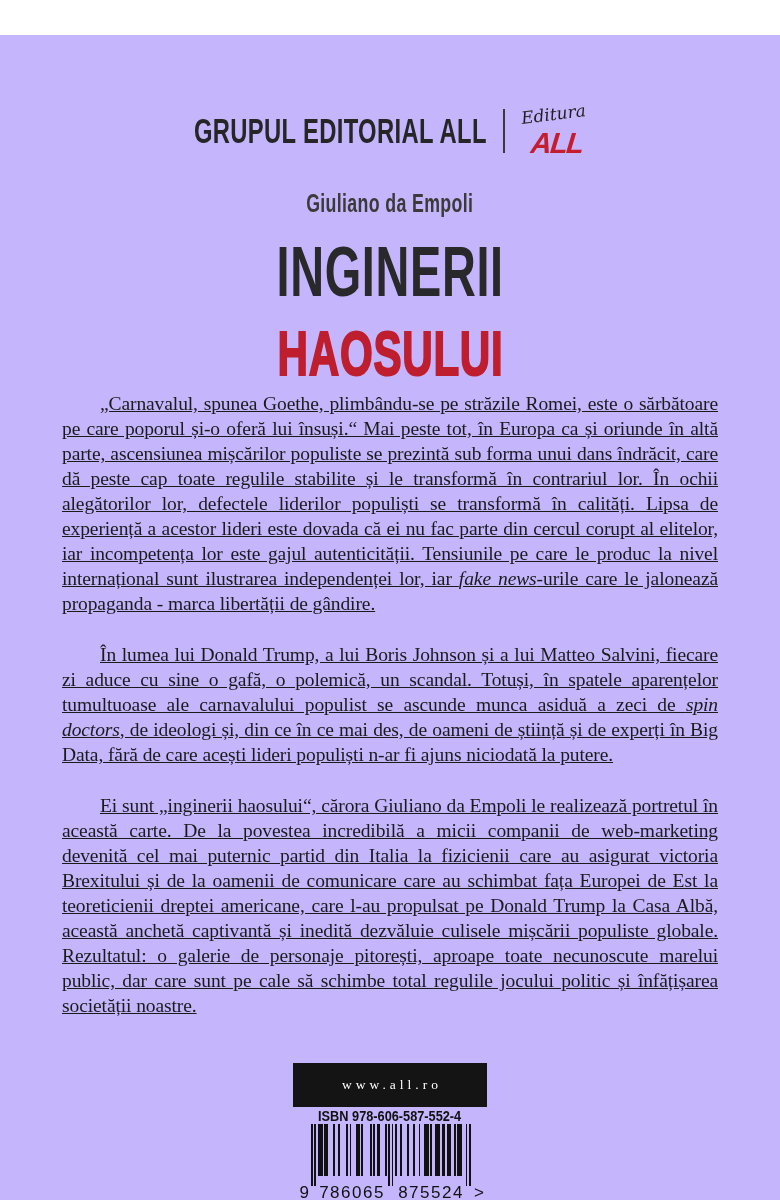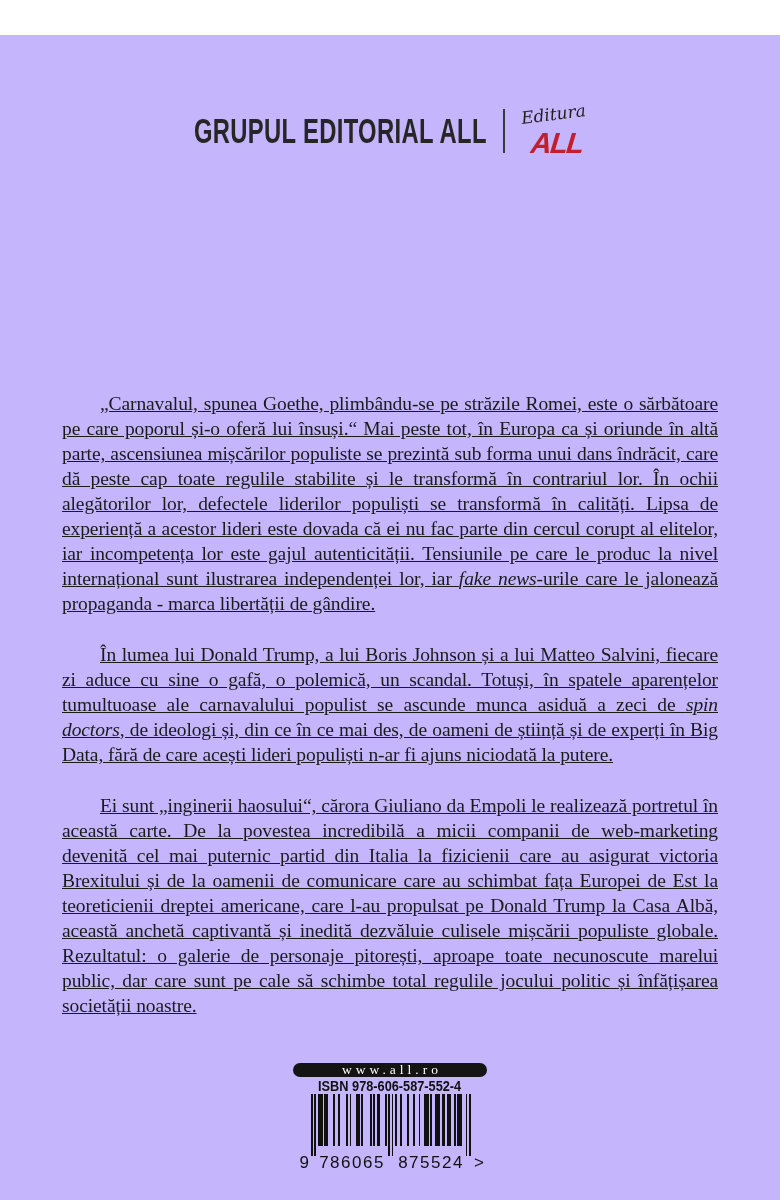--- a/index.html
+++ b/index.html
@@ -58,22 +58,22 @@
     font-size:19.5px;line-height:25px;color:var(--body-text,#1b1b1b);
     text-align:justify;letter-spacing:-.1px;
   }
   .blurb p{margin:0 0 26px 0;text-indent:38px;text-decoration:underline;}
   .blurb em{font-style:italic;}
   
   .barcode-block{
     position:absolute;top:1028px;left:50%;margin-left:-97px;width:194px;text-align:center;
   }
   .site-band{
-    height:14px;background:var(--band-black,#141414);
-    display:flex;align-items:center;justify-content:center;border-radius:12px;
+    height:44px;background:var(--band-black,#141414);
+    display:flex;align-items:center;justify-content:center;
   }
   .site-band span{
     font-family:"Liberation Serif",serif;color:#ffffff;font-size:13.5px;
     letter-spacing:4px;margin-right:-4px;white-space:nowrap;
   }
   .isbn-line{margin-top:2px;line-height:13px;height:14px;}
   .isbn-line span{
     display:inline-block;font-family:"Liberation Sans",sans-serif;font-weight:700;
     font-size:14px;color:#111;transform:scaleX(.91);white-space:nowrap;
   }
@@ -86,20 +86,31 @@
 
   <header class="publisher">
     <span class="pub-name">GRUPUL EDITORIAL ALL</span>
     <span class="pub-divider"></span>
     <span class="logo">
       <span class="logo-script">Editura</span>
       <span class="logo-all">ALL</span>
     </span>
   </header>
 
+  <section class="title-block">
+    <div class="author-line">
+      <span class="author">Giuliano da Empoli</span>
+    </div>
+    <div class="t1-line">
+      <span class="title-main">INGINERII</span>
+    </div>
+    <div class="t2-line">
+      <span class="title-sub">HAOSULUI</span>
+    </div>
+  </section>
 
   <section class="blurb">
       <p><span>„Carnavalul, spunea Goethe, plimbându-se pe străzile Romei, este o sărbătoare pe care poporul și-o oferă lui însuși.“ Mai peste tot, în Europa ca și oriunde în altă parte, ascensiunea mișcărilor populiste se prezintă sub forma unui dans îndrăcit, care dă peste cap toate regulile stabilite și le transformă în contrariul lor. În ochii alegătorilor lor, defectele liderilor populiști se transformă în calități. Lipsa de experiență a acestor lideri este dovada că ei nu fac parte din cercul corupt al elitelor, iar incompetența lor este gajul autenticității. Tensiunile pe care le produc la nivel internațional sunt ilustrarea independenței lor, iar </span><em>fake news</em><span>-urile care le jalonează propaganda - marca libertății de gândire.</span></p>
       <p><span>În lumea lui Donald Trump, a lui Boris Johnson și a lui Matteo Salvini, fiecare zi aduce cu sine o gafă, o polemică, un scandal. Totuși, în spatele aparențelor tumultuoase ale carnavalului populist se ascunde munca asiduă a zeci de </span><em>spin doctors</em><span>, de ideologi și, din ce în ce mai des, de oameni de știință și de experți în Big Data, fără de care acești lideri populiști n-ar fi ajuns niciodată la putere.</span></p>
       <p><span>Ei sunt „inginerii haosului“, cărora Giuliano da Empoli le realizează portretul în această carte. De la povestea incredibilă a micii companii de web-marketing devenită cel mai puternic partid din Italia la fizicienii care au asigurat victoria Brexitului și de la oamenii de comunicare care au schimbat fața Europei de Est la teoreticienii dreptei americane, care l-au propulsat pe Donald Trump la Casa Albă, această anchetă captivantă și inedită dezvăluie culisele mișcării populiste globale. Rezultatul: o galerie de personaje pitorești, aproape toate necunoscute marelui public, dar care sunt pe cale să schimbe total regulile jocului politic și înfățișarea societății noastre.</span></p>
     </section>
 
   <footer class="barcode-block">
     <div class="site-band">
       <span>www.all.ro</span>

